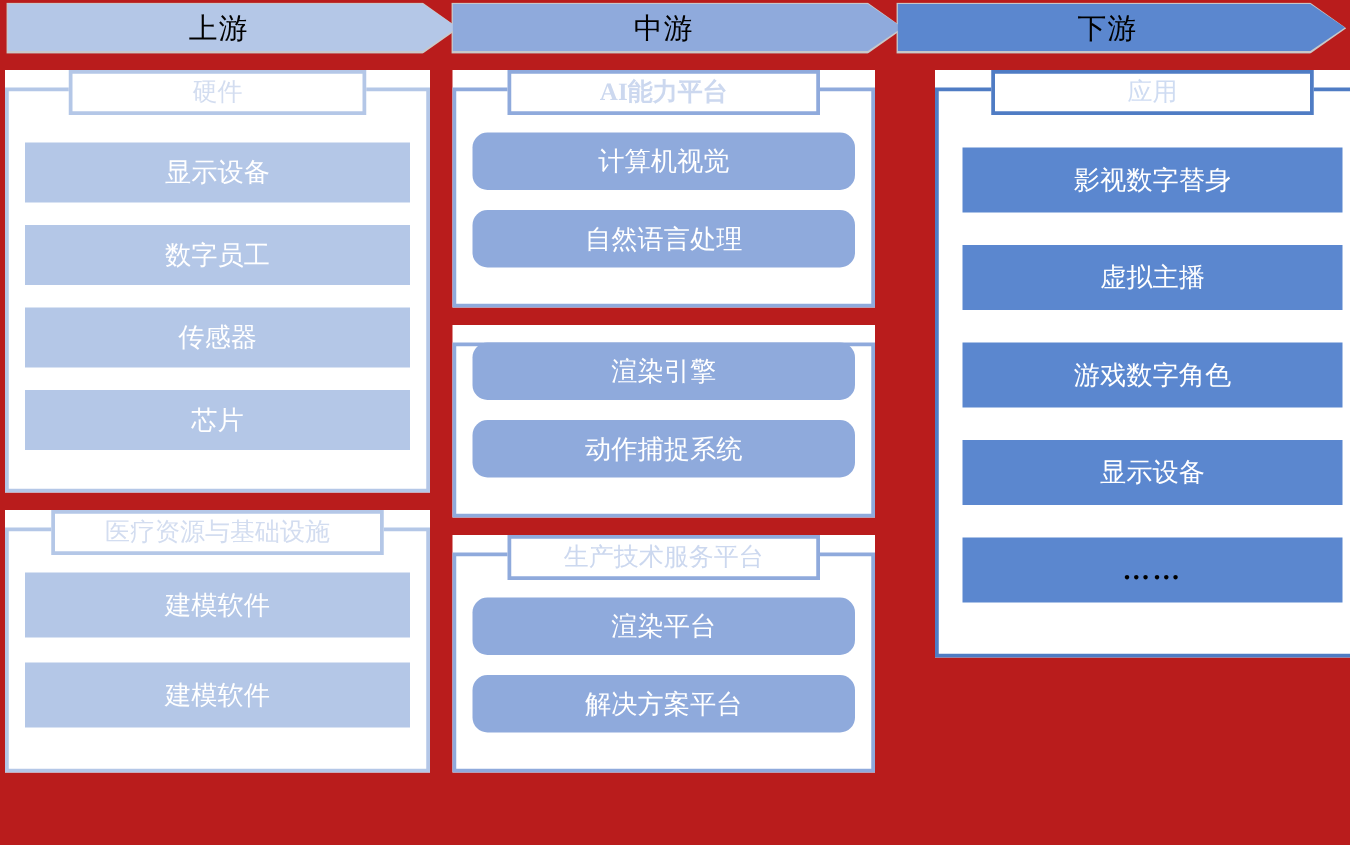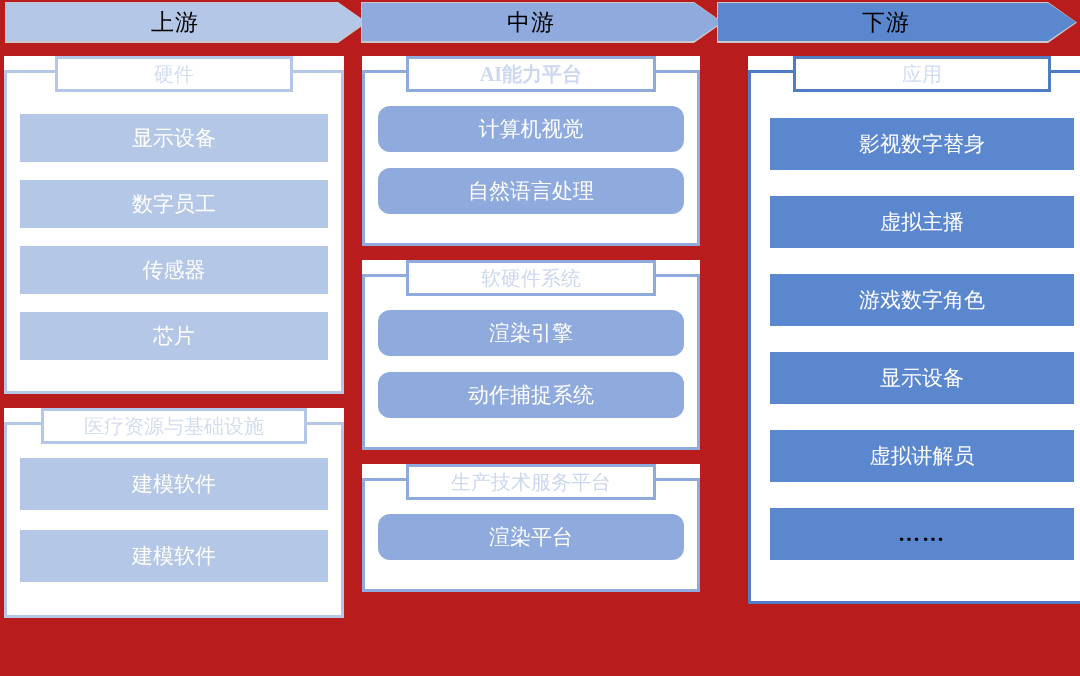--- a/index.html
+++ b/index.html
@@ -221,53 +221,50 @@
         <span class="group-title">AI能力平台</span>
       </div>
       <div class="group-body">
         <div class="item">计算机视觉</div>
         <div class="item">自然语言处理</div>
       </div>
     </div>
 
     <div class="group tone-mid">
       <div class="group-frame"></div>
-      <div class="group-header">
-        <span class="group-title">软硬件系统</span>
-      </div>
       <div class="group-body">
         <div class="item">渲染引擎</div>
         <div class="item">动作捕捉系统</div>
       </div>
     </div>
 
     <div class="group tone-mid">
       <div class="group-frame"></div>
       <div class="group-header">
         <span class="group-title">生产技术服务平台</span>
       </div>
       <div class="group-body">
         <div class="item">渲染平台</div>
+        <div class="item">解决方案平台</div>
       </div>
     </div>
 
   </div>
 
   <div class="column c2">
 
     <div class="group tone-dark">
       <div class="group-frame"></div>
       <div class="group-header">
         <span class="group-title">应用</span>
       </div>
       <div class="group-body">
         <div class="item">影视数字替身</div>
         <div class="item">虚拟主播</div>
         <div class="item">游戏数字角色</div>
         <div class="item">显示设备</div>
-        <div class="item">虚拟讲解员</div>
         <div class="item ellipsis">……</div>
       </div>
     </div>
 
   </div>
 
 </div>
 
 </body></html>

